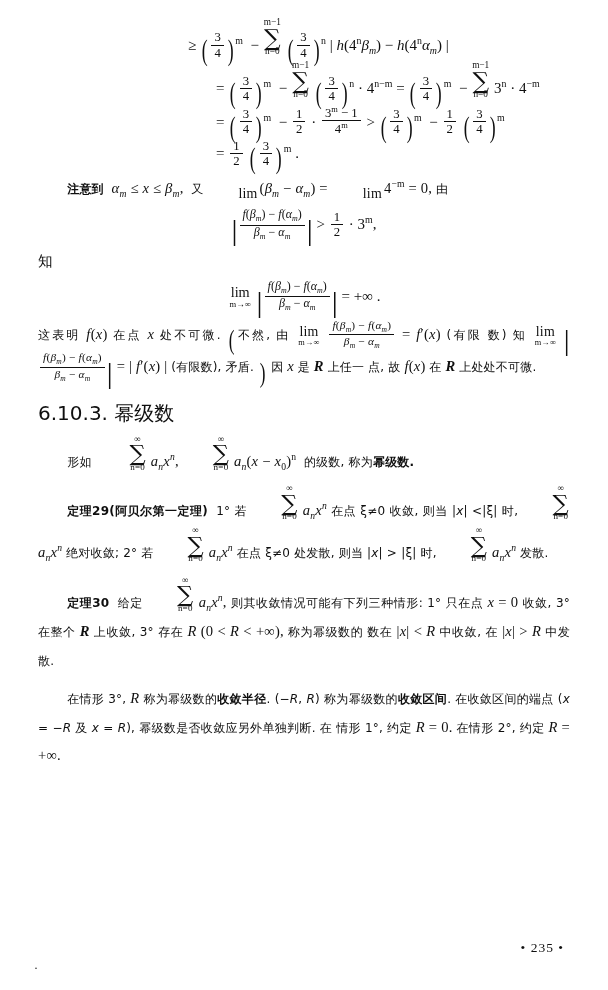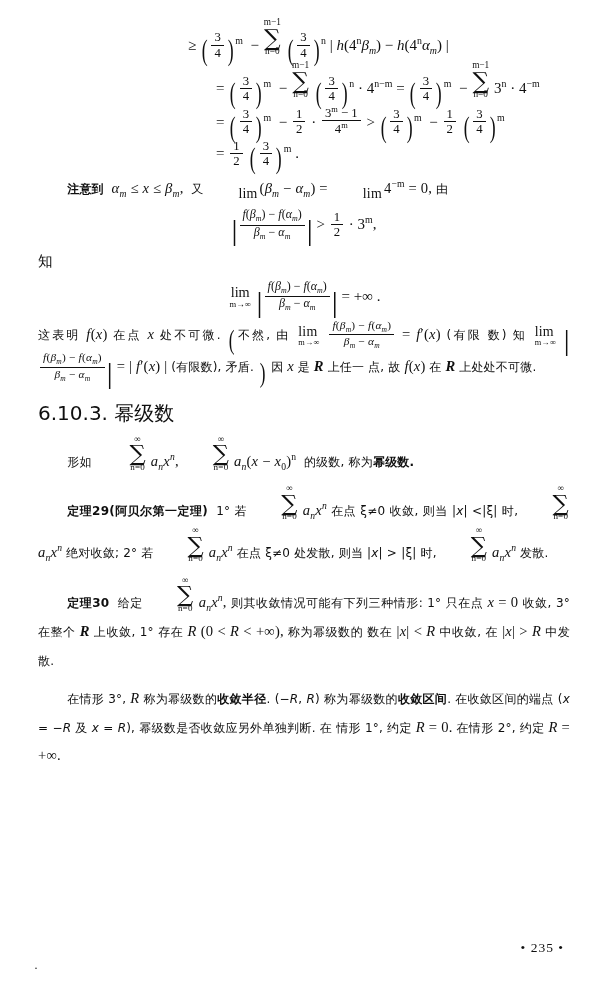--- a/index.html
+++ b/index.html
@@ -82,20 +82,21 @@
   .sum .big {
     display: block;
     font-size: 2.5em;
     line-height: 0.82;
     font-family: "DejaVu Serif", serif;
   }
   .sum .top { display: block; }
   .sum .bot { display: block; }
   .lim {
     display: inline-block;
+    text-align: center;
     vertical-align: -0.4em;
     font-size: 0.95em;
     line-height: 1.0;
     margin: 0 2px;
   }
   .lim .l { display: block; }
   .lim .u { display: block; font-size: 0.6em; }
   .ital { font-style: italic; }
   .sec-head {
     font-size: 20px;
@@ -242,21 +243,21 @@
     <span class="ital">a<sub class="s">n</sub>x<sup class="s">n</sup></span>
     <span class="cn">发散.</span>
   </div>
 
   <div class="para" style="text-indent:2em; margin-top:8px;">
     <span class="cn b">定理30</span>
     &nbsp;<span class="cn">给定</span>
     <span class="sum"><span class="top">∞</span><span class="big">∑</span><span class="bot">n=0</span></span>
     <span class="ital">a<sub class="s">n</sub>x<sup class="s">n</sup></span>,
     <span class="cn">则其收敛情况可能有下列三种情形: 1° 只在点</span>
-    <span class="ital">x</span> = 0 <span class="cn">收敛, 3° 在整个</span> <span class="b ital">R</span> <span class="cn">上收敛, 1° 存在</span>
+    <span class="ital">x</span> = 0 <span class="cn">收敛, 3° 在整个</span> <span class="b ital">R</span> <span class="cn">上收敛, 3° 存在</span>
     <span class="ital">R</span> (0 &lt; <span class="ital">R</span> &lt; +∞), <span class="cn">称为幂级数的</span>
     <span class="cn">数在</span> |<span class="ital">x</span>| &lt; <span class="ital">R</span> <span class="cn">中收敛, 在</span> |<span class="ital">x</span>| &gt; <span class="ital">R</span> <span class="cn">中发散.</span>
   </div>
 
   <div class="para" style="text-indent:2em; margin-top:10px;">
     <span class="cn">在情形 3°,</span> <span class="ital">R</span> <span class="cn">称为幂级数的</span><span class="cn b">收敛半径</span><span class="cn">. (−<span class="ital">R</span>, <span class="ital">R</span>) 称为幂级数的</span><span class="cn b">收敛区间</span><span class="cn">.</span>
     <span class="cn">在收敛区间的端点 (<span class="ital">x</span> = −<span class="ital">R</span> 及 <span class="ital">x</span> = <span class="ital">R</span>), 幂级数是否收敛应另外单独判断. 在</span>
     <span class="cn">情形 1°, 约定</span> <span class="ital">R</span> = 0. <span class="cn">在情形 2°, 约定</span> <span class="ital">R</span> = +∞.
   </div>
 

